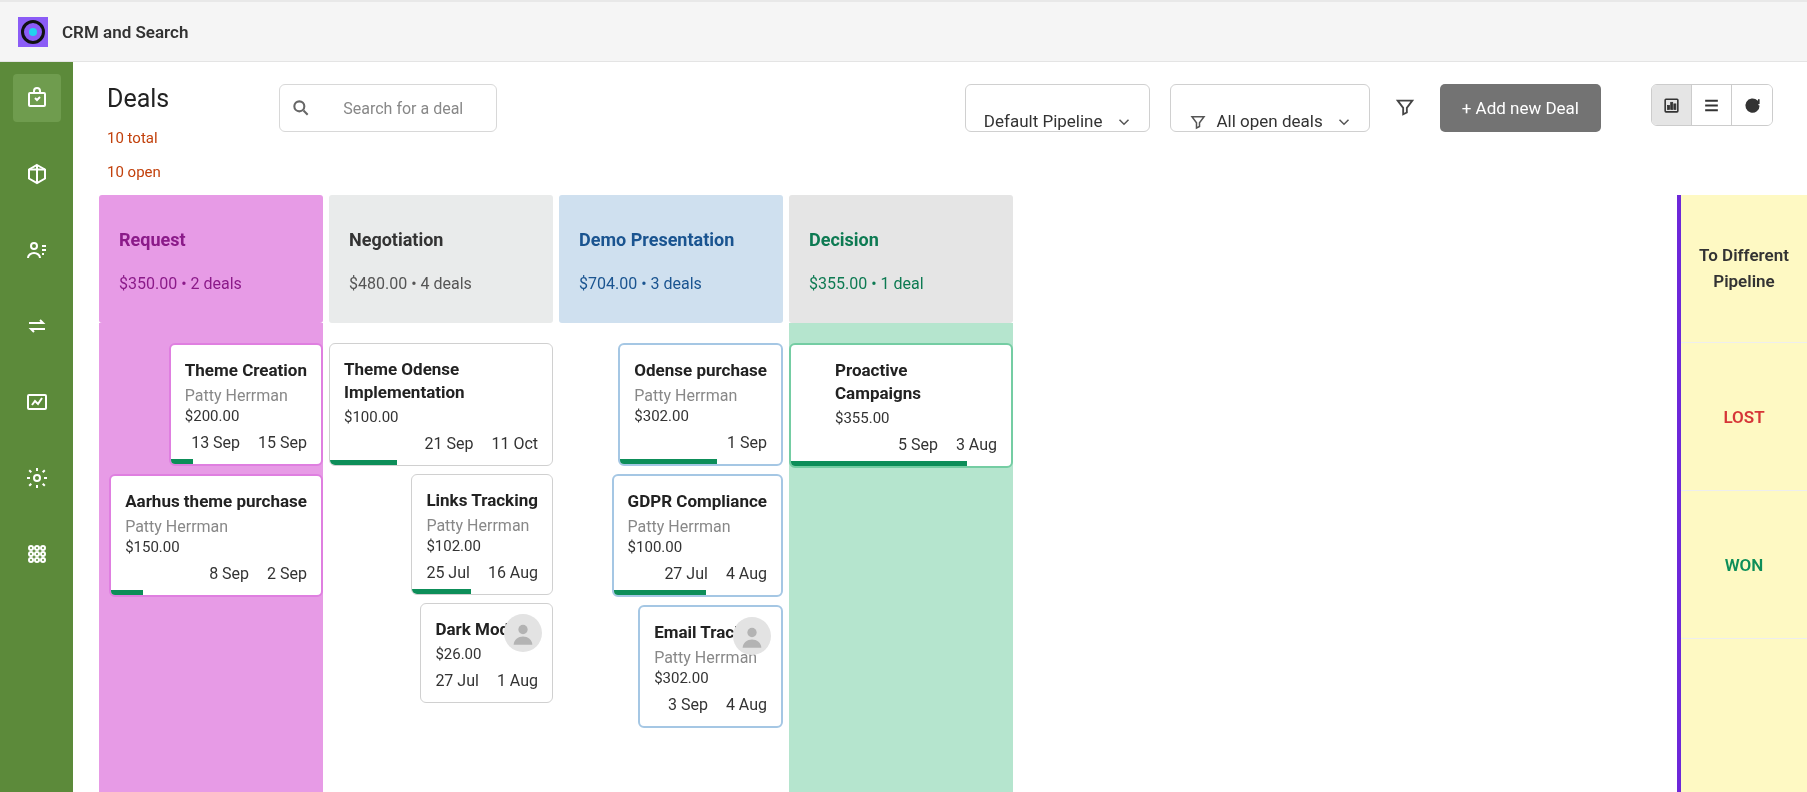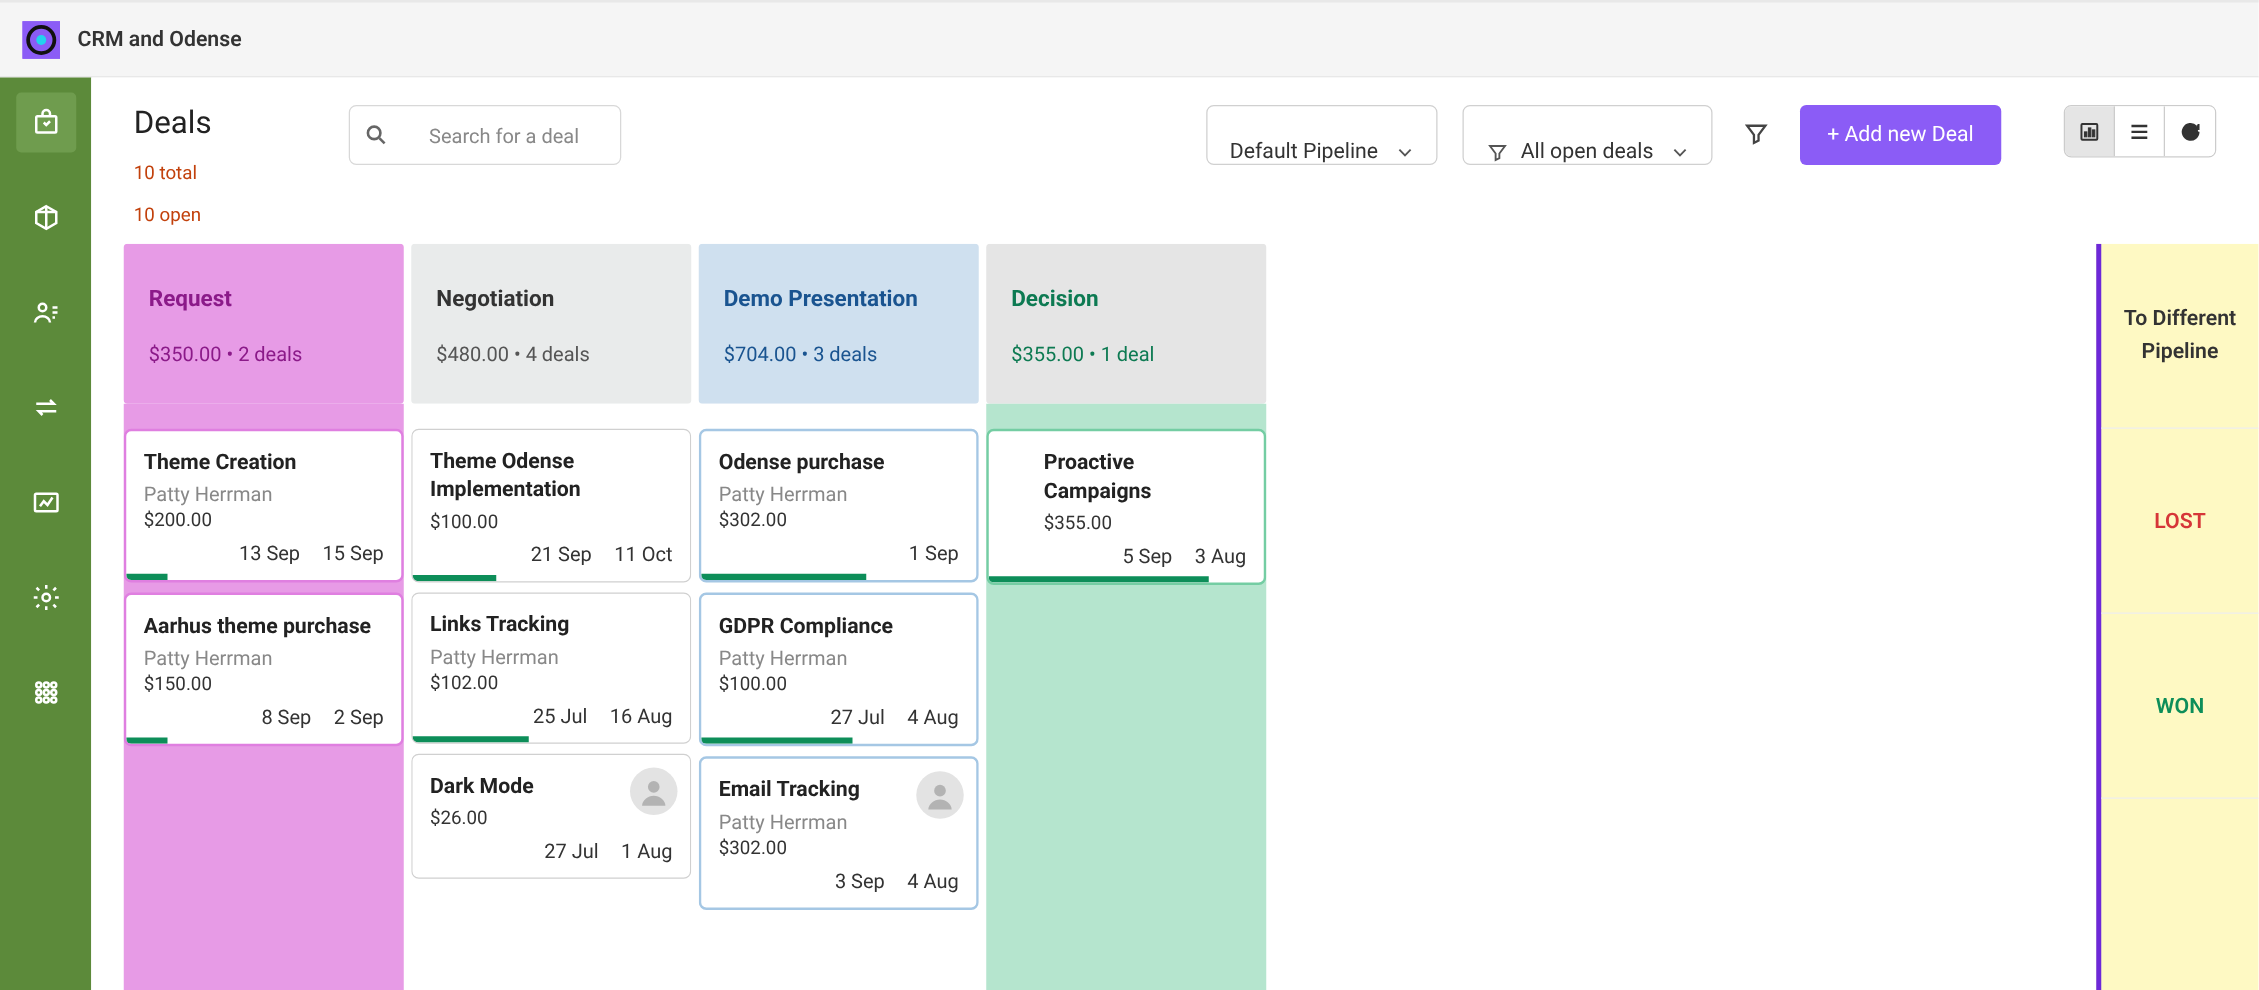--- a/index.html
+++ b/index.html
@@ -26,38 +26,38 @@
 .search-box input { width: 100%; height: 48px; border: 1px solid #d8d8d8; border-radius: 6px; padding: 0 14px 0 44px; font-size: 16px; color: #444; text-align: center; }
 .search-box input::placeholder { color: #888; }
 .search-box svg { position: absolute; left: 12px; top: 14px; width: 20px; height: 20px; stroke: #666; fill: none; stroke-width: 2.5; }
 
 .spacer { flex: 1; }
 .dropdown { height: 48px; border: 1px solid #d0d0d0; border-radius: 6px; padding: 0 46px 0 18px; display: flex; align-items: flex-end; font-size: 17px; color: #333; position: relative; cursor: pointer; gap: 10px; }
 .dropdown .chev { position: absolute; right: 16px; }
 .dropdown svg { width: 18px; height: 18px; stroke: #555; fill: none; stroke-width: 2; }
 .filter-btn { width: 30px; height: 30px; display: flex; align-items: center; justify-content: center; cursor: pointer; margin-top:8px;}
 .filter-btn svg { width: 22px; height: 22px; stroke: #444; fill: none; stroke-width: 2; }
-.primary-btn { height: 48px; background: #8b5cf6; color: #fff; border: none; border-radius: 5px; padding: 0 22px; font-size: 17px; cursor: pointer; }
+.primary-btn { height: 48px; background: #737373; color: #fff; border: none; border-radius: 5px; padding: 0 22px; font-size: 17px; cursor: pointer; }
 .btn-group { display: flex; border: 1px solid #ccc; border-radius: 6px; overflow: hidden; margin-left: 30px; }
 .btn-group .bg-btn { width: 40px; height: 40px; display: flex; align-items: center; justify-content: center; border-right: 1px solid #ccc; cursor: pointer; background:#fff; }
 .btn-group .bg-btn:last-child { border-right: none; }
 .btn-group .bg-btn.active { background: #e5e5e5; }
 .btn-group svg { width: 19px; height: 19px; stroke: #333; fill: #333; }
 
 .board { flex: 1; display: flex; padding-left: 26px; gap: 6px; position: relative; overflow: hidden; }
 .col { width: 224px; display: flex; flex-direction: column; }
 .col-head { height: 128px; padding: 34px 26px 0 20px; border-radius: 3px; }
 .col-head .st-title { font-size: 18px; font-weight: 700; margin-bottom: 24px; }
 .col-head .st-meta { font-size: 16px; }
 .col.c0 .col-head { background: #e79be6; } .col.c0 .st-title { color: #8b1a89; } .col.c0 .st-meta { color: #8b1a89; }
 .col.c1 .col-head { background: #e9ebeb; } .col.c1 .st-title { color: #333; } .col.c1 .st-meta { color: #555; }
 .col.c2 .col-head { background: #cfe0ef; } .col.c2 .st-title { color: #1a5490; } .col.c2 .st-meta { color: #1a5490; }
 .col.c3 .col-head { background: #e5e5e5; } .col.c3 .st-title { color: #0d7a52; } .col.c3 .st-meta { color: #0d7a52; }
 
-.cards { flex: 1; padding-top: 20px; display: flex; flex-direction: column; gap: 8px; overflow: hidden; }
+.cards { flex: 1; padding-top: 20px; display: flex; flex-direction: column; gap: 8px; overflow: hidden; align-items: flex-end; }
 .col.c0 .cards { background: #e79be6; }
 .col.c1 .cards { background: #fff; }
 .col.c2 .cards { background: #fff; }
 .col.c3 .cards { background: #b5e5ce; }
 
 .card { background: #fff; border: 1px solid #d0d0d0; border-radius: 6px; padding: 14px 14px 4px 14px; position: relative; cursor: pointer; overflow:hidden; }
 .col.c0 .card { border: 2px solid #df7fe0; }
 .col.c2 .card { border: 2px solid #a5c7e4; }
 .col.c3 .card { border: 2px solid #74cda3; padding-left: 44px; }
 .card-title { font-size: 17px; font-weight: 700; color: #222; margin-bottom: 4px; line-height: 1.35; }
@@ -72,21 +72,21 @@
 .sp-cell { flex: 0 0 148px; display: flex; align-items: center; justify-content: center; border-bottom: 1px solid #eee; font-size: 17px; font-weight: 600; text-align: center; padding: 0 10px; cursor: pointer; }
 .sp-cell.pipe { color: #333; line-height: 1.5; }
 .sp-cell.lost { color: #d63638; }
 .sp-cell.won { color: #0d8e59; }
 </style>
 </head>
 <body>
 
 <div class="topbar">
   <div class="logo-sq"></div>
-  <div class="app-title">CRM and Odense</div>
+  <div class="app-title">CRM and Search</div>
 </div>
 
 <div class="layout">
   <div class="sidebar">
     <div class="side-ic active">
       <svg viewBox="0 0 24 24">
           <rect x="4" y="7" width="16" height="13" rx="1"></rect>
           <path d="M9 7V5a3 3 0 0 1 6 0v2"></path>
           <path d="M10 12l2 2 3-3"></path>
         </svg>

